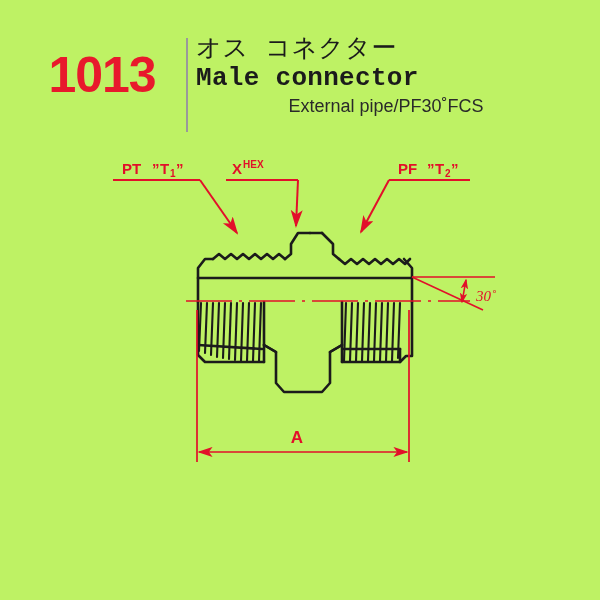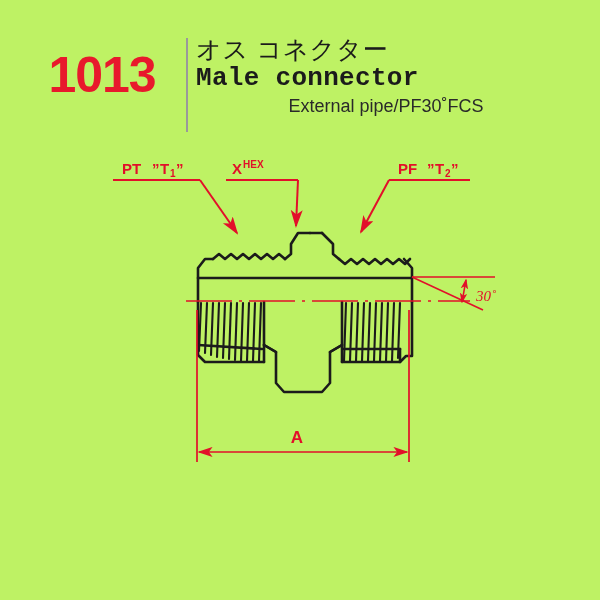--- a/index.html
+++ b/index.html
@@ -45,21 +45,21 @@
     height: 94px;
     background: #9a9a9a;
   }
   #title-group {
     position: absolute;
     left: 196px;
     top: 36px;
     width: 380px;
   }
   #title-ja {
-    font-family: Liberation Serif, serif;
+    font-family: Liberation Mono, monospace;
     font-size: 25px;
     color: #1b1b1b;
     line-height: 1.08;
     letter-spacing: 1px;
     white-space: nowrap;
   }
   #title-en {
     font-family: Liberation Mono, monospace;
     font-size: 26px;
     font-weight: bold;

